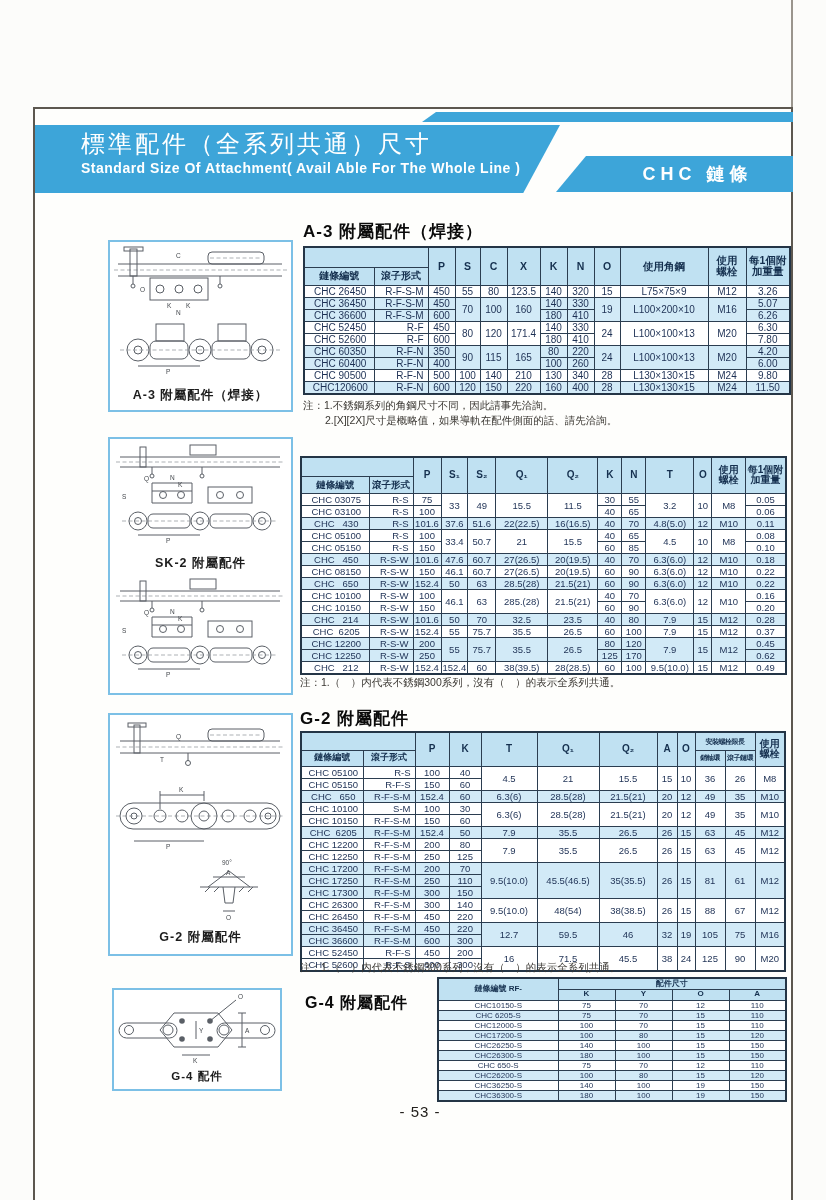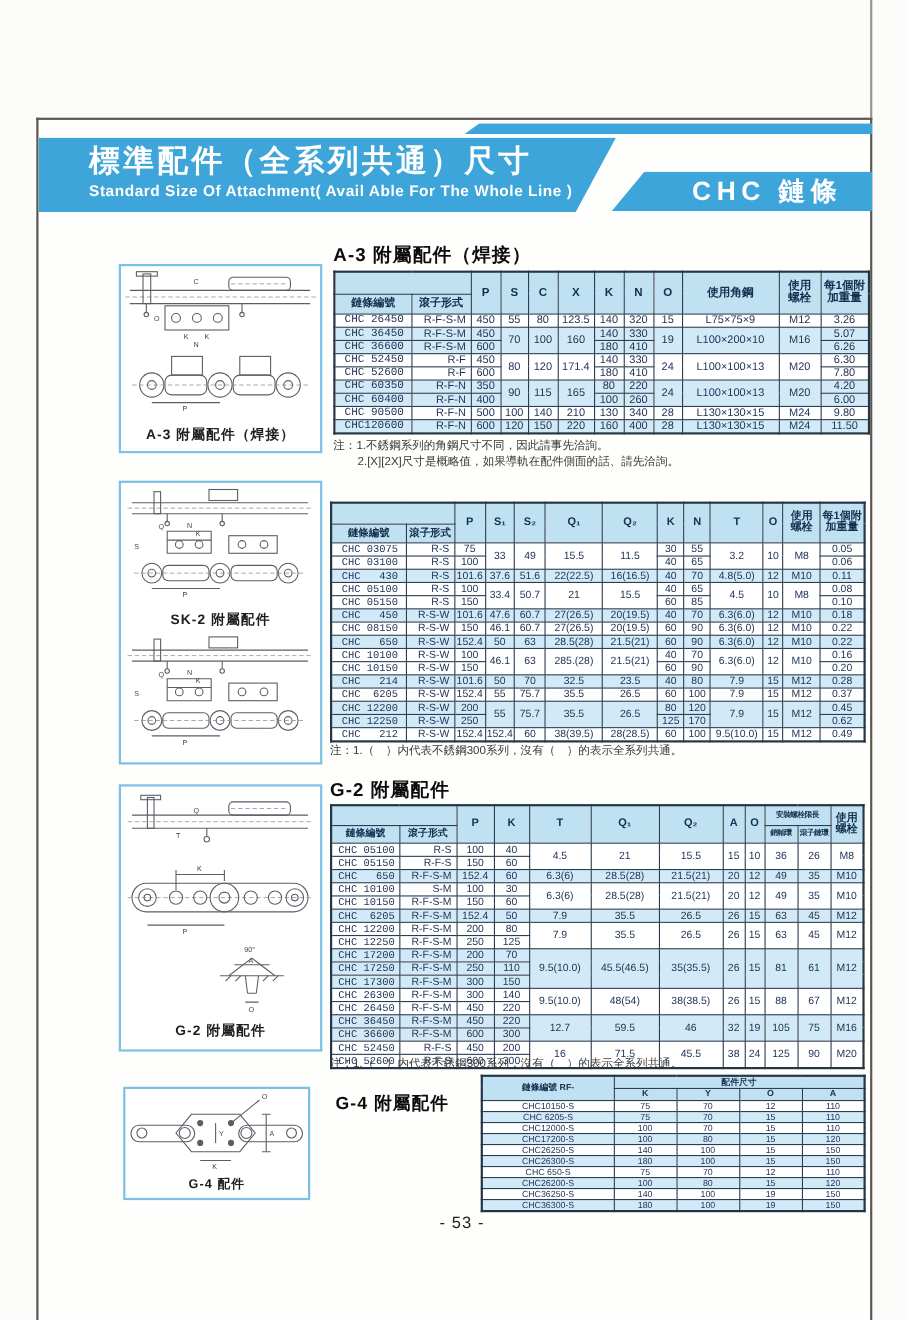--- a/index.html
+++ b/index.html
@@ -5,28 +5,28 @@
   * { margin:0; padding:0; box-sizing:border-box; }
   body { background:#ffffff; font-family:"Liberation Sans","DejaVu Sans",sans-serif; }
   .page { position:relative; width:826px; height:1200px; background:#fcfcfa; overflow:hidden; }
   .frame { position:absolute; left:33px; top:107px; width:760px; height:1093px;
            border:2px solid #5c574f; border-bottom:none; background:#fefefc; }
   .top-right-line { position:absolute; left:791px; top:0; width:2px; height:107px; background:#9a958d; }
 
   
   .band-main { position:absolute; left:35px; top:125px; width:525px; height:68px; background:#3da5d9;
                clip-path:polygon(0 0,100% 0,93% 100%,0 100%); color:#fff; padding:6px 0 0 46px; }
-  .band-main .title { font-size:28px; font-weight:bold; letter-spacing:3px; line-height:1.1; }
+  .band-main .title { font-size:24px; font-weight:normal; letter-spacing:3px; line-height:1.1; }
   .band-main .subtitle { font-size:14px; font-weight:bold; letter-spacing:0.5px; margin-top:3px; }
   .band-stripe { position:absolute; left:422px; top:112px; width:371px; height:10px; background:#3da5d9;
                  clip-path:polygon(14px 0,100% 0,100% 100%,0 100%); }
   .band-right { position:absolute; left:556px; top:156px; width:237px; height:36px; background:#3da5d9;
                 clip-path:polygon(30px 0,100% 0,100% 100%,0 100%);
                 display:flex; align-items:center; justify-content:center; padding-left:46px;
-                color:#fff; font-size:24px; font-weight:bold; letter-spacing:5px; }
+                color:#fff; font-size:18px; font-weight:bold; letter-spacing:5px; }
 
   
   .diag { position:absolute; border:2px solid #7cc0e6; background:#fff; }
   .diag svg { display:block; }
   .diag .caption { position:absolute; width:100%; text-align:center; font-size:12.5px;
                    font-weight:bold; color:#1d1d1d; letter-spacing:1px; }
   .stroke { stroke:#5a5f66; fill:none; stroke-width:1; }
   .dash   { stroke:#8a8f95; fill:none; stroke-width:0.7; stroke-dasharray:4 2.5; }
   .lbl    { font-size:6.5px; fill:#44484d; }
 
@@ -36,21 +36,21 @@
   .notes .n2 { padding-left:22px; }
 
   
   .tbl-wrap { position:absolute; }
   table.dim-table { border-collapse:collapse; table-layout:fixed; background:#fff; border:2px solid #243546; }
   table.dim-table th, table.dim-table td { border:1px solid #2b3d50; text-align:center;
       padding:0 1px; overflow:hidden; white-space:nowrap; }
   table.dim-table th { background:#c0e1f2; color:#15304f; font-weight:bold; white-space:pre-line; line-height:1.05; }
   table.dim-table td { color:#1d3054; }
   table.dim-table tr.shade td { background:#d2eaf7; }
-  td.al-l { text-align:center; padding-left:3px !important; white-space:pre !important;font-family:Liberation Mono, monospace; }
+  td.al-l { text-align:center; padding-left:3px !important; white-space:pre !important; }
   td.al-r { text-align:right !important; padding-right:4px !important;margin-top:15px; }
   th.small { font-size:7px !important; letter-spacing:-0.5px; }
 
   .t-a3  td { height:12px; font-size:10px; }
   .t-a3  thead tr:nth-child(1) th { height:20px; font-size:10.5px; }
   .t-a3  thead tr:nth-child(2) th { height:18px; font-size:10px; }
   .t-sa2 td { height:12px; font-size:9.5px; }
   .t-sa2 thead tr:nth-child(1) th { height:19px; font-size:10px; }
   .t-sa2 thead tr:nth-child(2) th { height:17px; font-size:9.5px; }
   .t-g2  td { height:11px; font-size:9.5px; }

